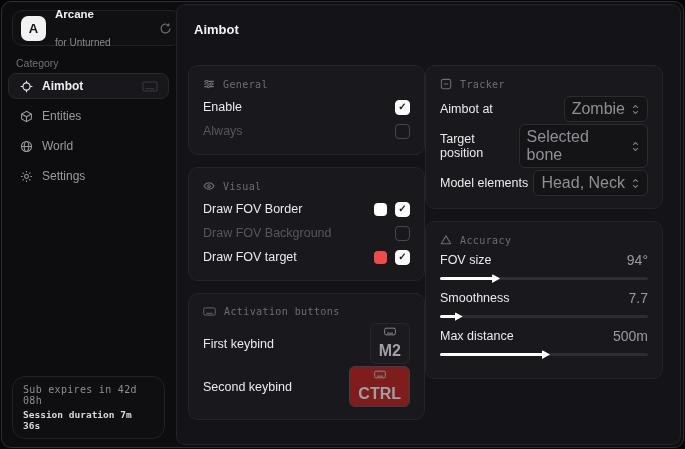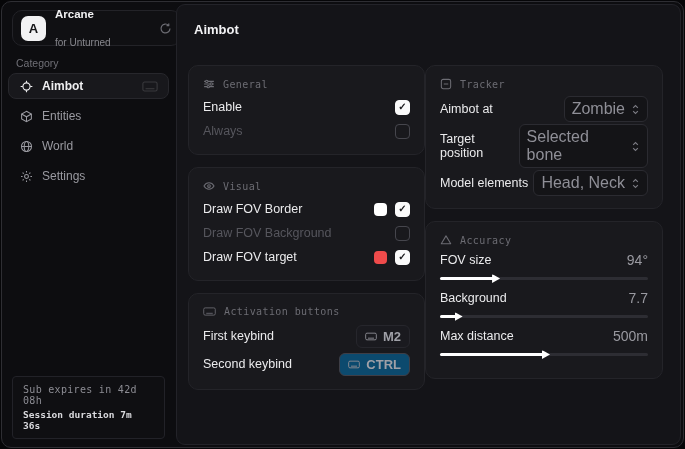--- a/index.html
+++ b/index.html
@@ -18,21 +18,21 @@
   .brand-sub{font-size:10px;color:#87878d;margin-top:16px;}
   .refresh{color:#6b6b72;display:flex;}
   .cat-label{position:absolute;left:14px;top:55px;font-size:10.5px;color:#707077;}
   .nav{position:absolute;left:6px;right:6px;top:71px;display:flex;flex-direction:column;gap:4px;}
   .nav-item{height:24px;display:flex;align-items:center;gap:9px;padding:0 10px;border-radius:8px;
     border:1px solid transparent;color:#9a9aa1;font-size:12px;cursor:pointer;position:relative;}
   .nav-item.active{background:#18181c;border-color:#27272c;color:#efeff1;font-weight:600;}
   .nav-icon{display:flex;width:14px;justify-content:center;}
   .hint-icon{position:absolute;right:10px;opacity:.14;display:flex;}
   .footer-box{position:absolute;left:10px;right:10px;bottom:8px;border:1px solid #222228;
-    border-radius:4px;padding:7px 10px;background:#0f0f12;}
+    border-radius:13px;padding:7px 10px;background:#0f0f12;}
   .footer-l1{font-family:"DejaVu Sans Mono",monospace;font-size:10px;color:#8d8d94;letter-spacing:.3px;}
   .footer-l2{font-family:"DejaVu Sans Mono",monospace;font-size:9.5px;color:#d9d9dd;font-weight:700;margin-top:3px;}
 
   
   .main{position:absolute;left:174px;top:2px;right:2px;bottom:2px;background:#141418;
     border:1px solid #232329;border-radius:9px;overflow:hidden;}
   .page-title{padding:17px 17px 12px;font-size:13px;font-weight:700;color:#f2f2f4;}
   .cols{display:flex;gap:0;padding:0 11px;margin-top:16px;}
   .col-left{width:237px;display:flex;flex-direction:column;gap:12px;}
   .col-right{width:238px;display:flex;flex-direction:column;gap:12px;}
@@ -50,22 +50,22 @@
     display:flex;align-items:center;justify-content:center;cursor:pointer;}
   .checkbox.checked{background:#fafafa;border-color:#fafafa;}
   .checkbox.checked::after{content:"✓";font-size:10px;font-weight:700;color:#17171a;line-height:1;}
   .swatch{width:13px;height:13px;border-radius:4px;}
 
   .select-btn{display:flex;align-items:center;gap:6px;background:#141417;border:1px solid #2b2b31;
     border-radius:6px;padding:3px 7px;color:#8f8f97;font-size:16px;cursor:pointer;}
   .unfold{display:flex;color:#7c7c84;}
 
   .kbd-btn{display:flex;align-items:center;gap:6px;border-radius:6px;padding:3px 8px;
-    color:#9fa0a7;font-size:13px;font-weight:600;cursor:pointer;background:#1a1a1f;border:1px solid #26262c;}
-  .kbd-btn.outlined{border-color:#3e3e46;background:#0c4a6e;}
+    color:#9fa0a7;font-size:16px;font-weight:600;cursor:pointer;background:#1a1a1f;border:1px solid #26262c;flex-direction:column;}
+  .kbd-btn.outlined{border-color:#3e3e46;background:#7f1d1d;}
   .kbd-icon{display:flex;color:#8a8a91;}
 
   .slider-group{margin-top:4px;}
   .slider-head{display:flex;align-items:center;justify-content:space-between;}
   .slider-val{font-size:14px;color:#9a9aa1;}
   .slider{position:relative;height:3px;border-radius:2px;background:#2d2d33;margin:9px 0 10px;cursor:pointer;}
   .slider-fill{position:absolute;left:0;top:0;bottom:0;background:#ffffff;border-radius:2px;}
   .thumb{position:absolute;right:-6px;top:50%;transform:translateY(-50%);width:8px;height:9px;
     background:#ffffff;clip-path:polygon(0 0,100% 50%,0 100%);}
   svg{display:block;}
@@ -315,21 +315,21 @@
             </div>
             <div class="slider">
               <div class="slider-fill" style="width: 26%;">
                     <span class="thumb"></span>
                   </div>
             </div>
           </div>
 
           <div class="slider-group">
             <div class="slider-head">
-              <span class="row-label">Background</span>
+              <span class="row-label">Smoothness</span>
               <span class="slider-val">7.7</span>
             </div>
             <div class="slider">
               <div class="slider-fill" style="width: 8%;">
                     <span class="thumb"></span>
                   </div>
             </div>
           </div>
 
           <div class="slider-group">

